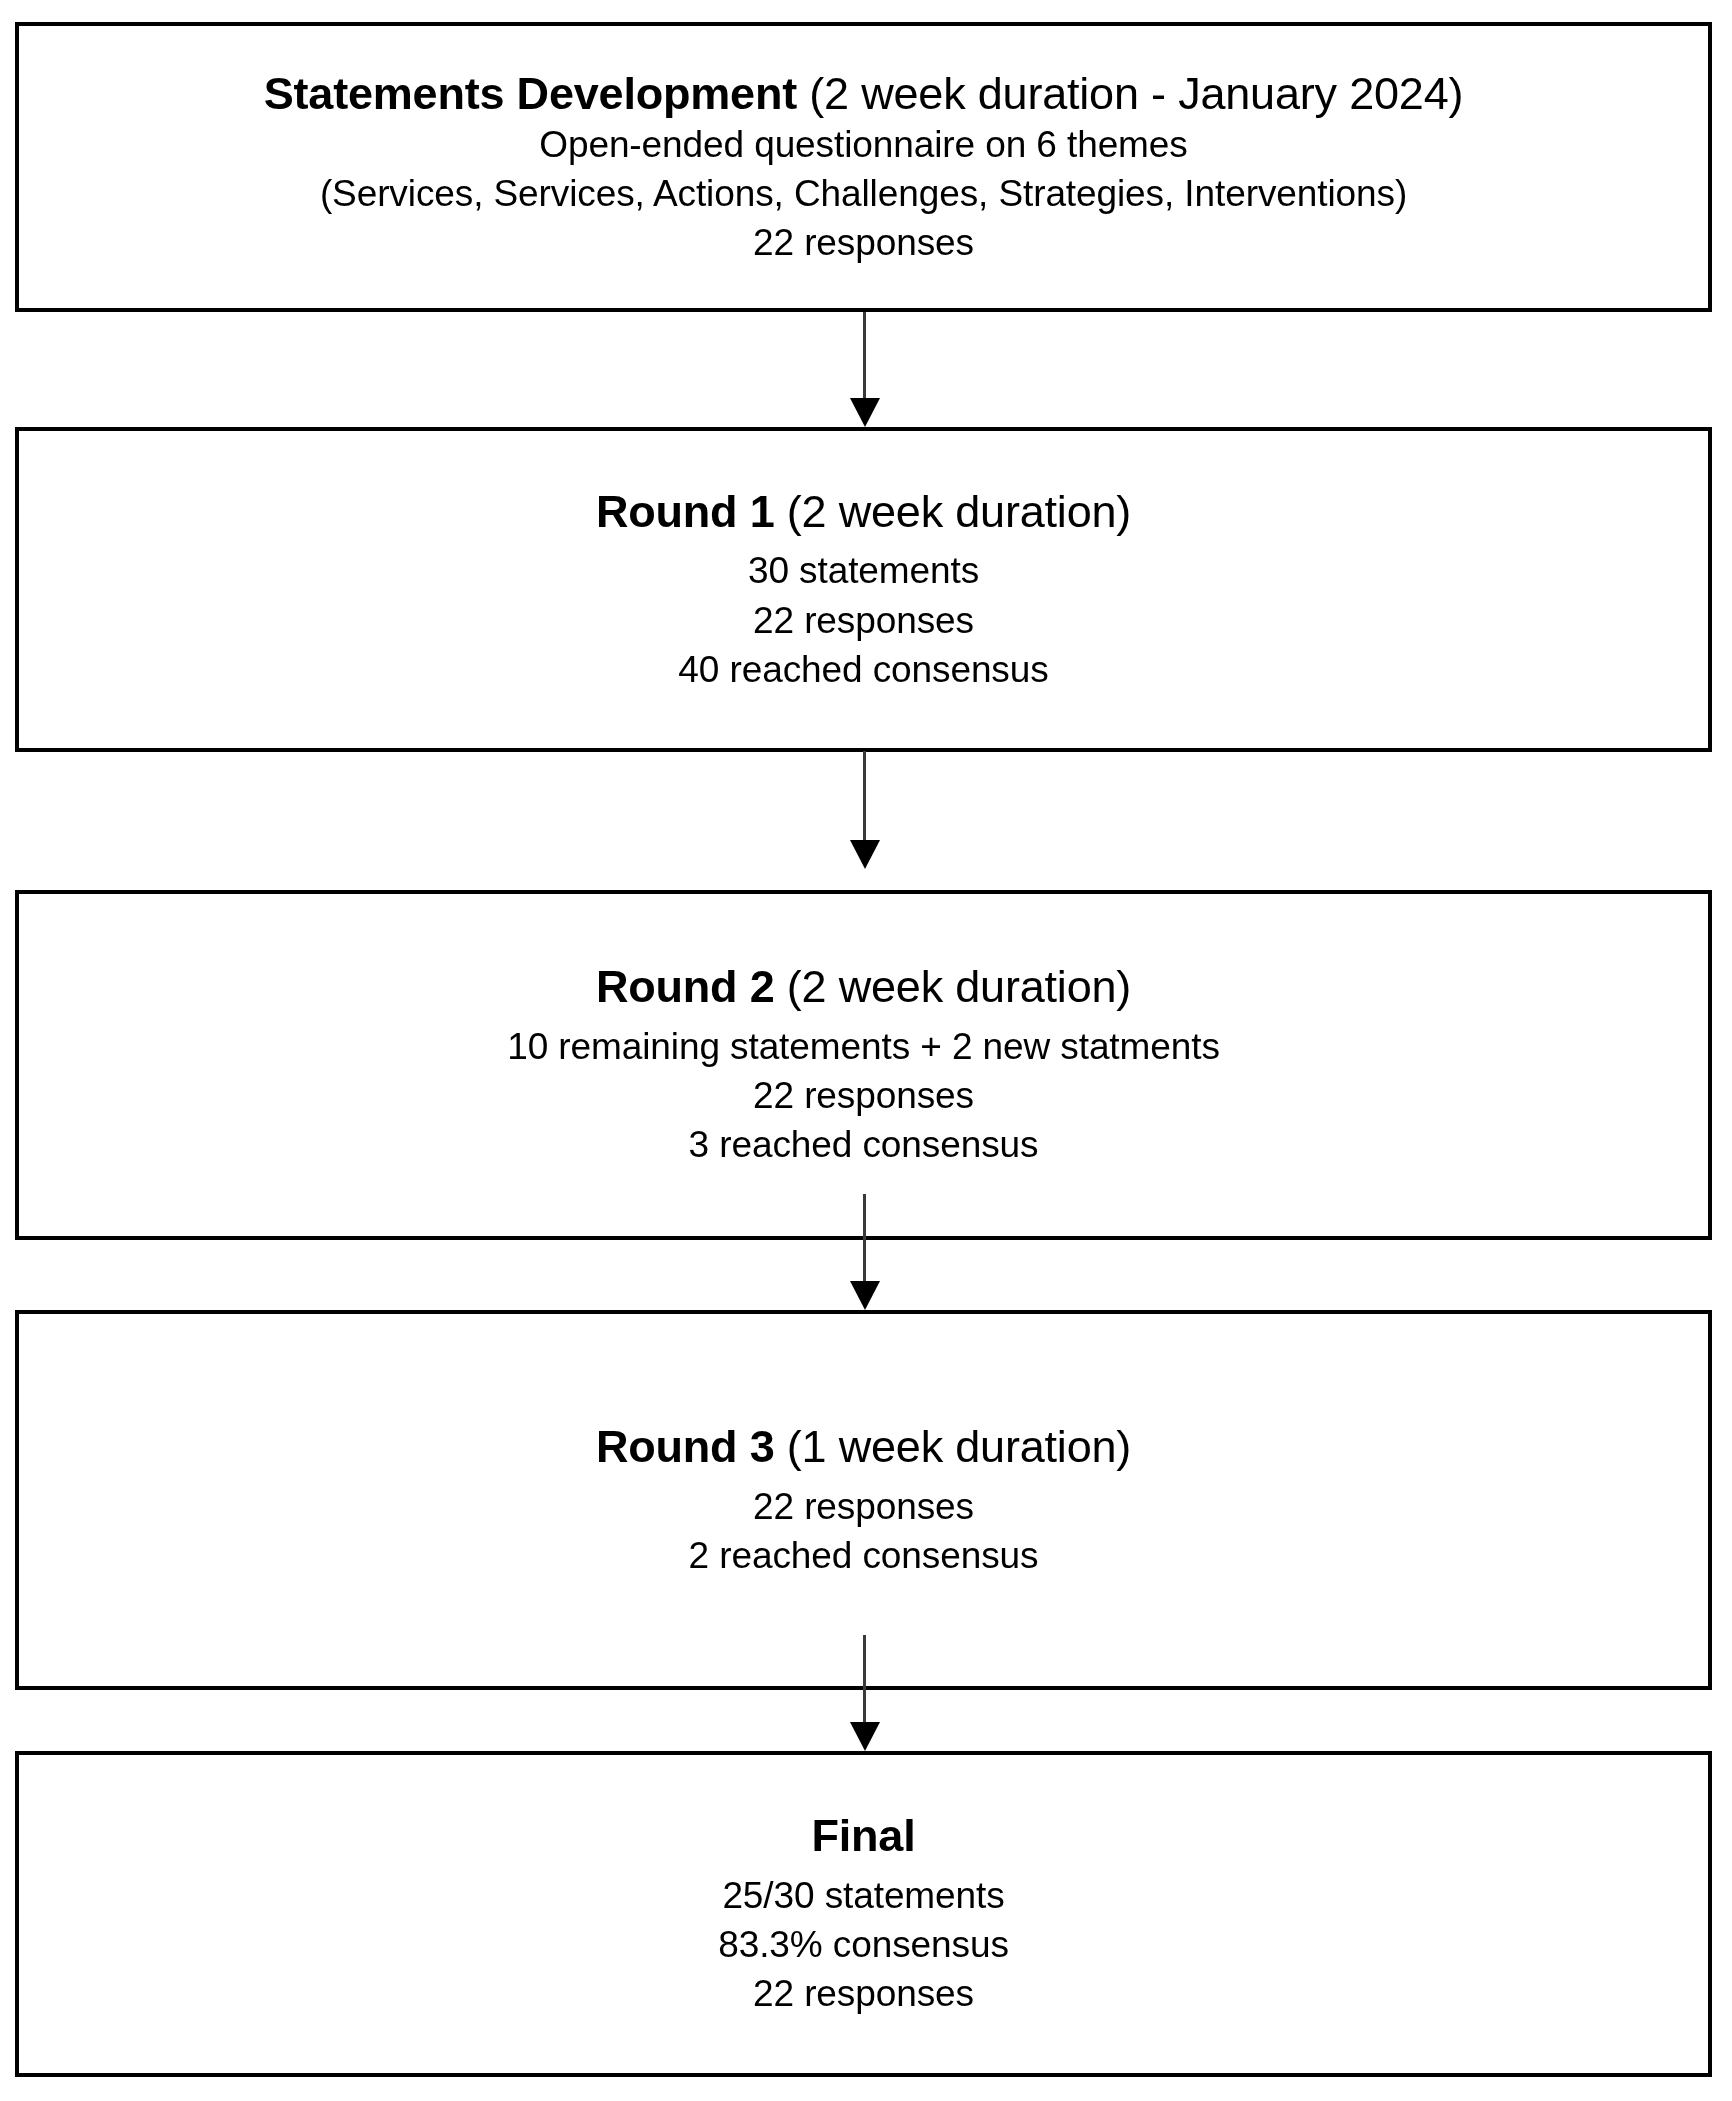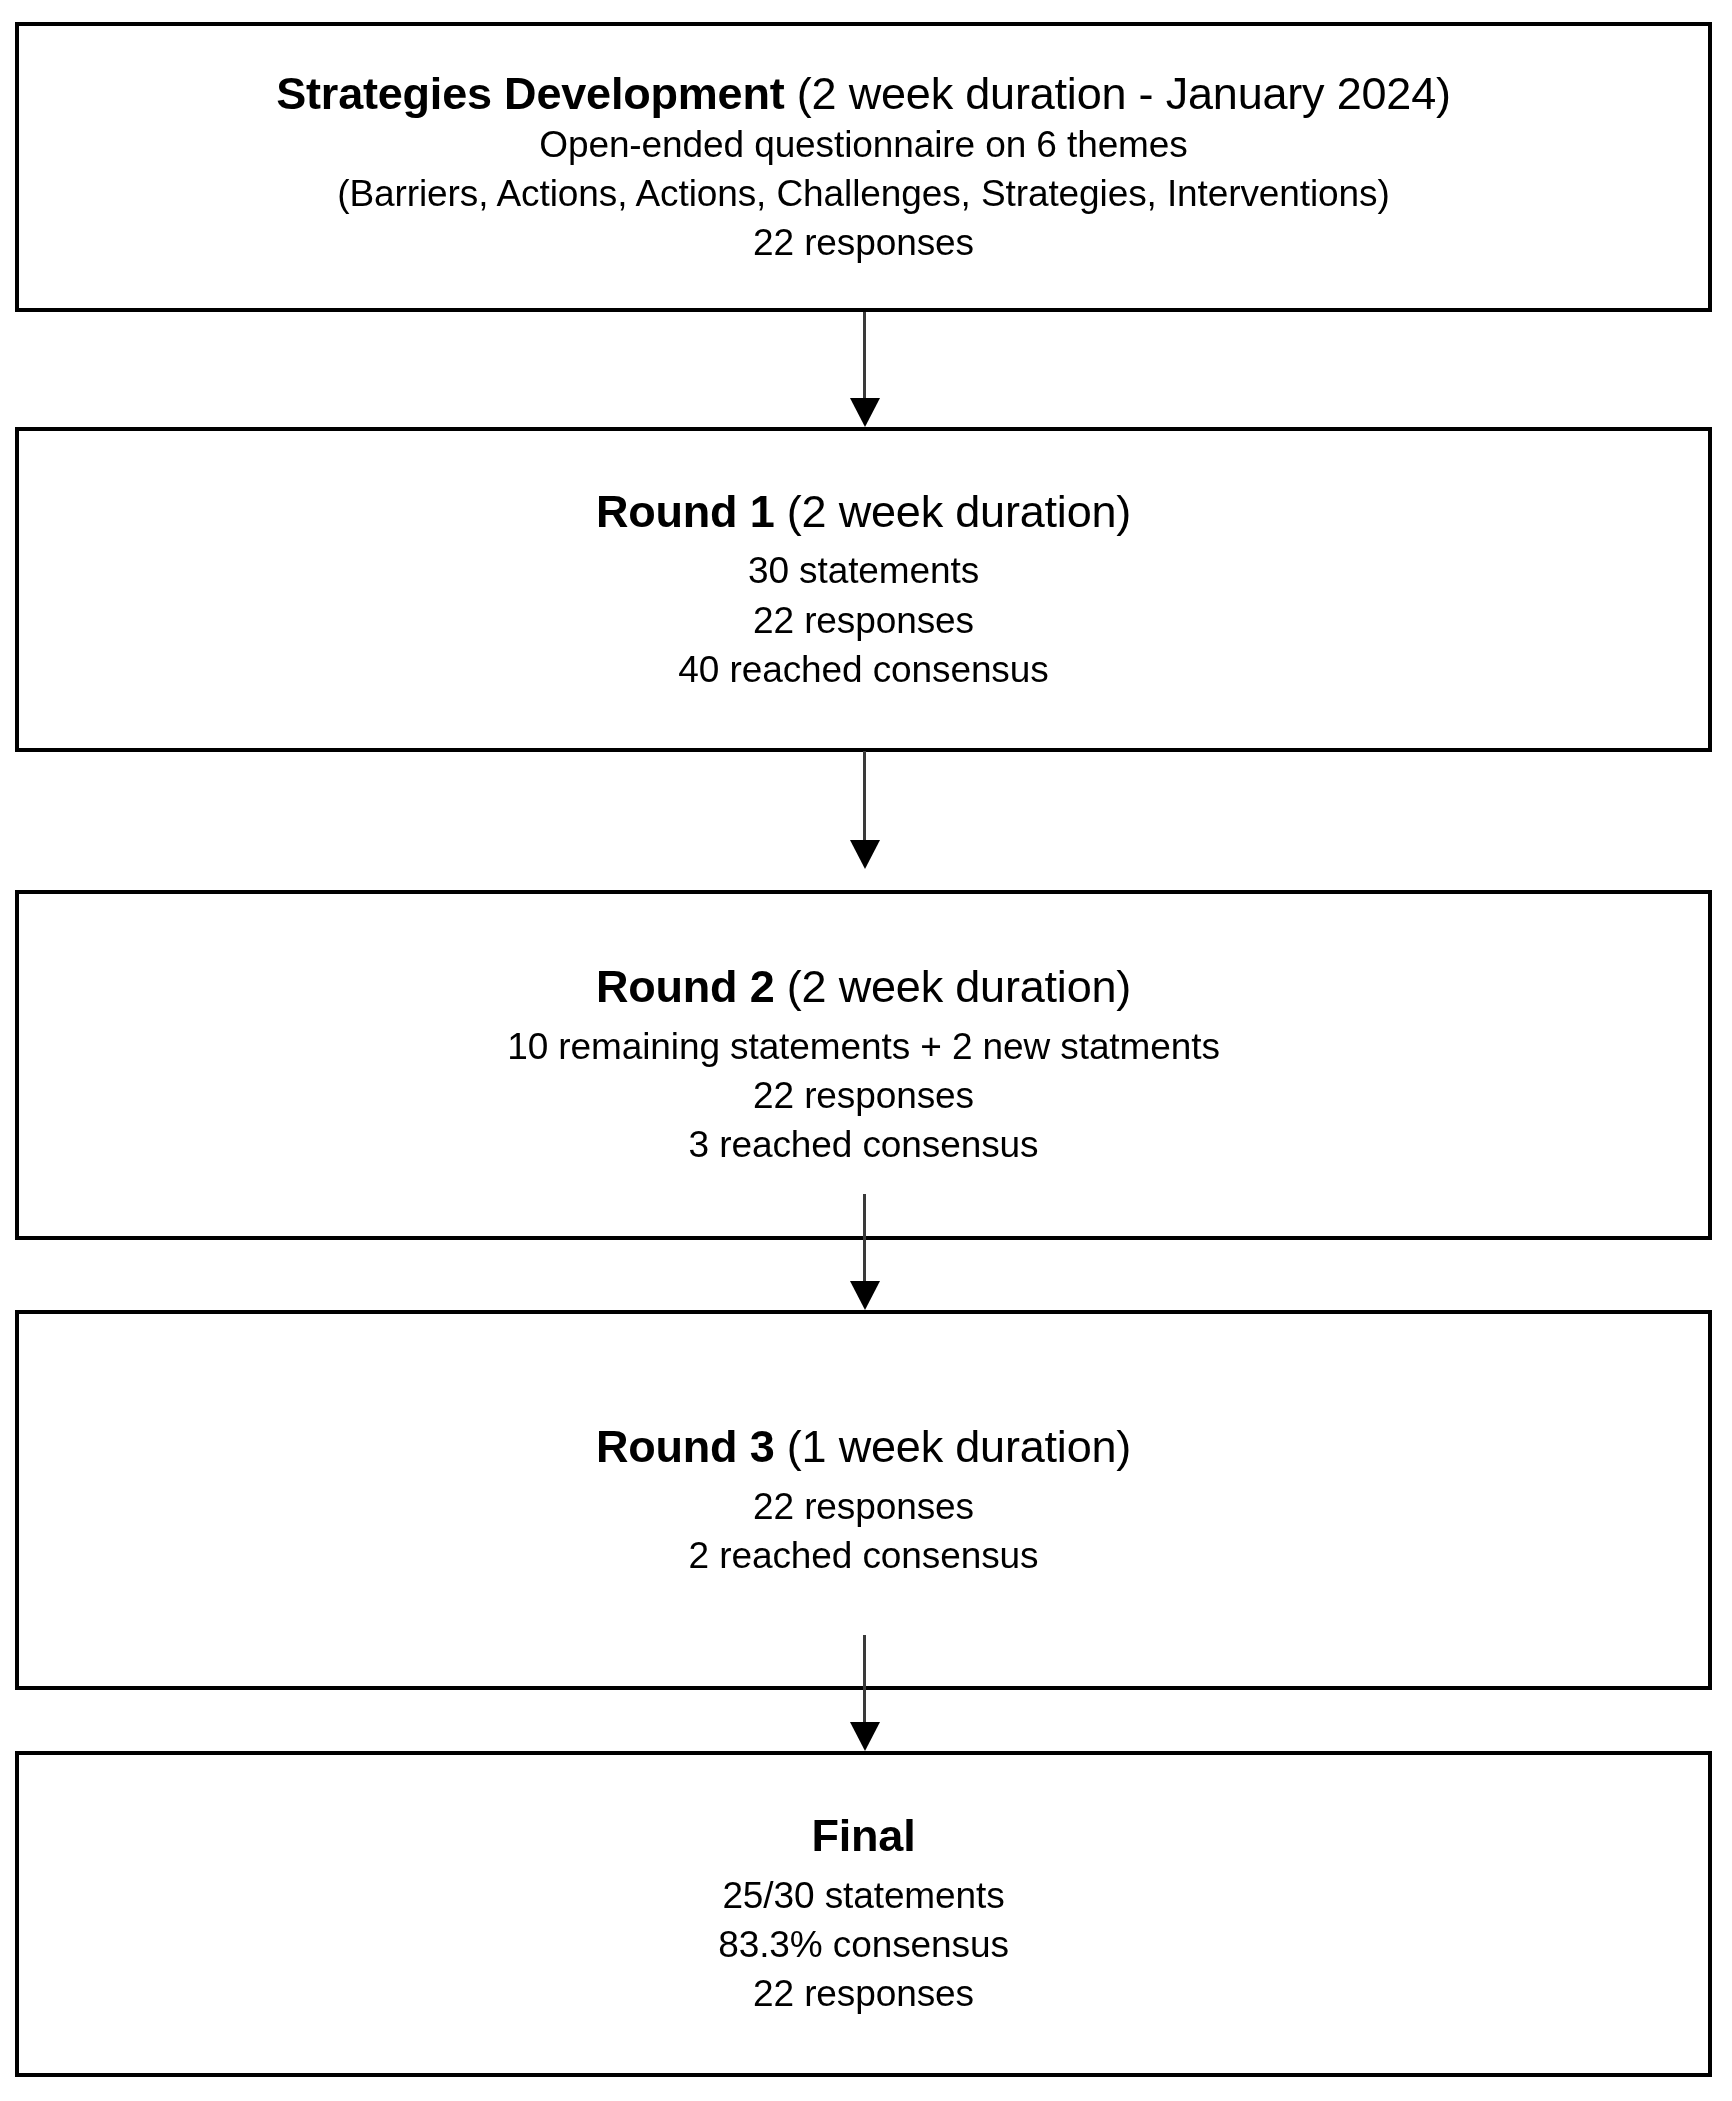--- a/index.html
+++ b/index.html
@@ -91,23 +91,23 @@
   #connector-3 .shaft { height: 88px; }
   #connector-4 { top: 1635px; height: 116px; }
   #connector-4 .shaft { height: 87px; }
 </style>
 </head>
 <body>
 
 <div id="chart-root">
 
   <div class="flow-box" id="box-statements">
-    <p class="box-title"><span class="strong">Strategies Development</span><span> (2 week duration - January 2024)</span></p>
+    <p class="box-title"><span class="strong">Statements Development</span><span> (2 week duration - January 2024)</span></p>
     <p class="box-line">Open-ended questionnaire on 6 themes</p>
-    <p class="box-line">(Barriers, Actions, Actions, Challenges, Strategies, Interventions)</p>
+    <p class="box-line">(Services, Services, Actions, Challenges, Strategies, Interventions)</p>
     <p class="box-line">22 responses</p>
   </div>
 
   <div class="connector" id="connector-1">
     <div class="shaft"></div>
     <div class="head"></div>
   </div>
 
   <div class="flow-box" id="box-round-1">
     <p class="box-title"><span class="strong">Round 1</span><span> (2 week duration)</span></p>

